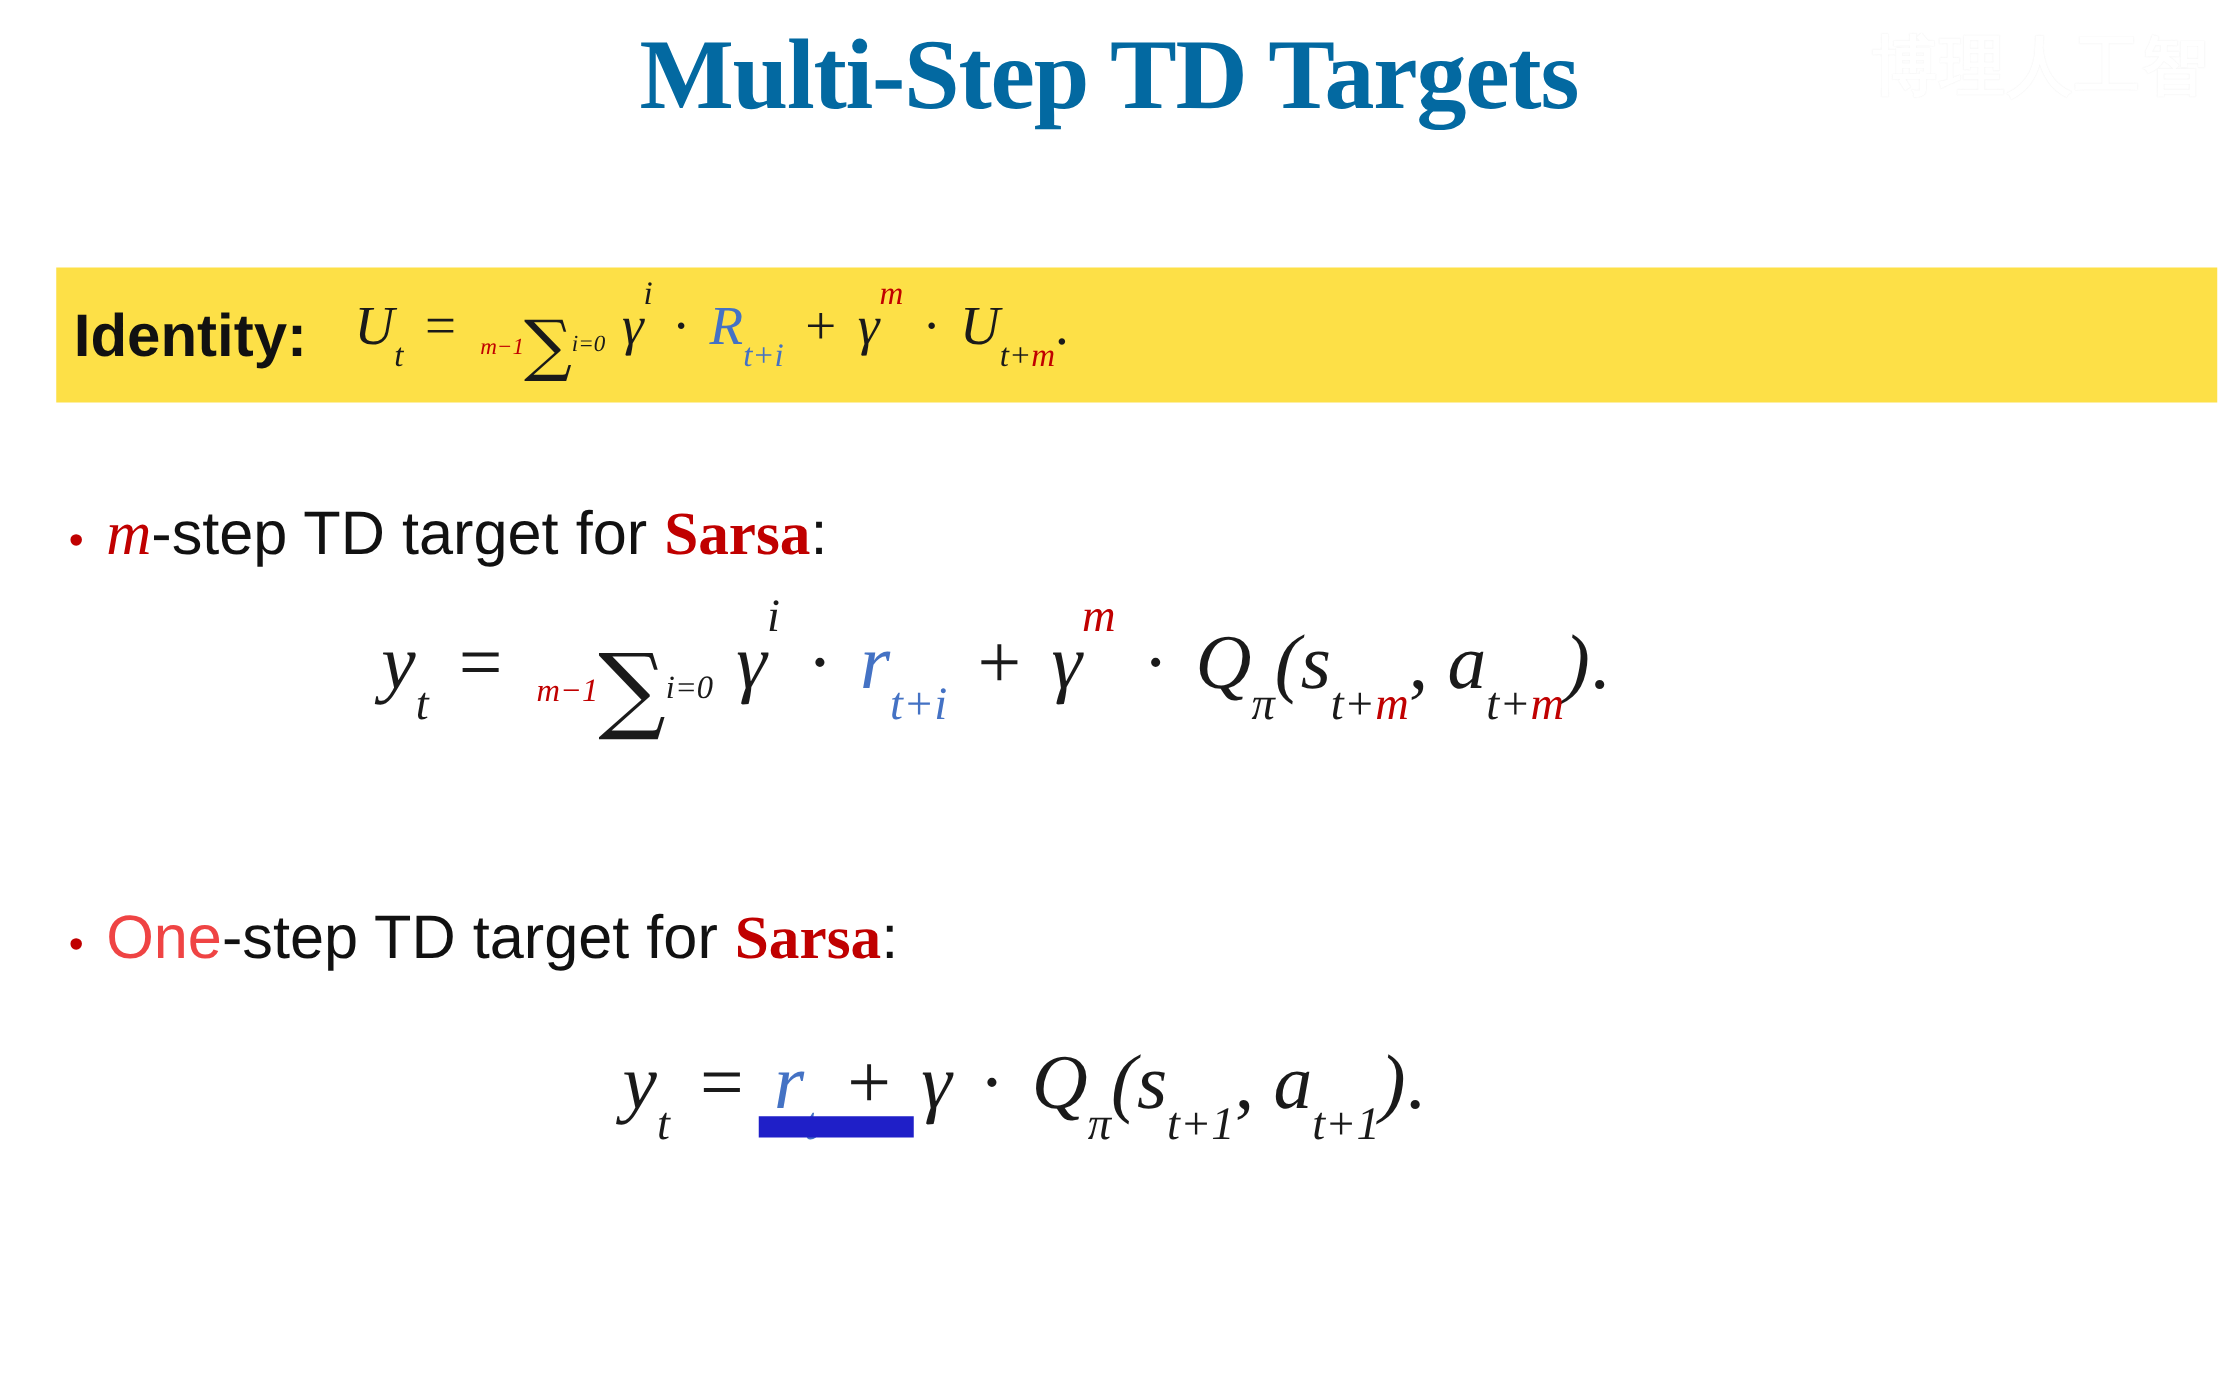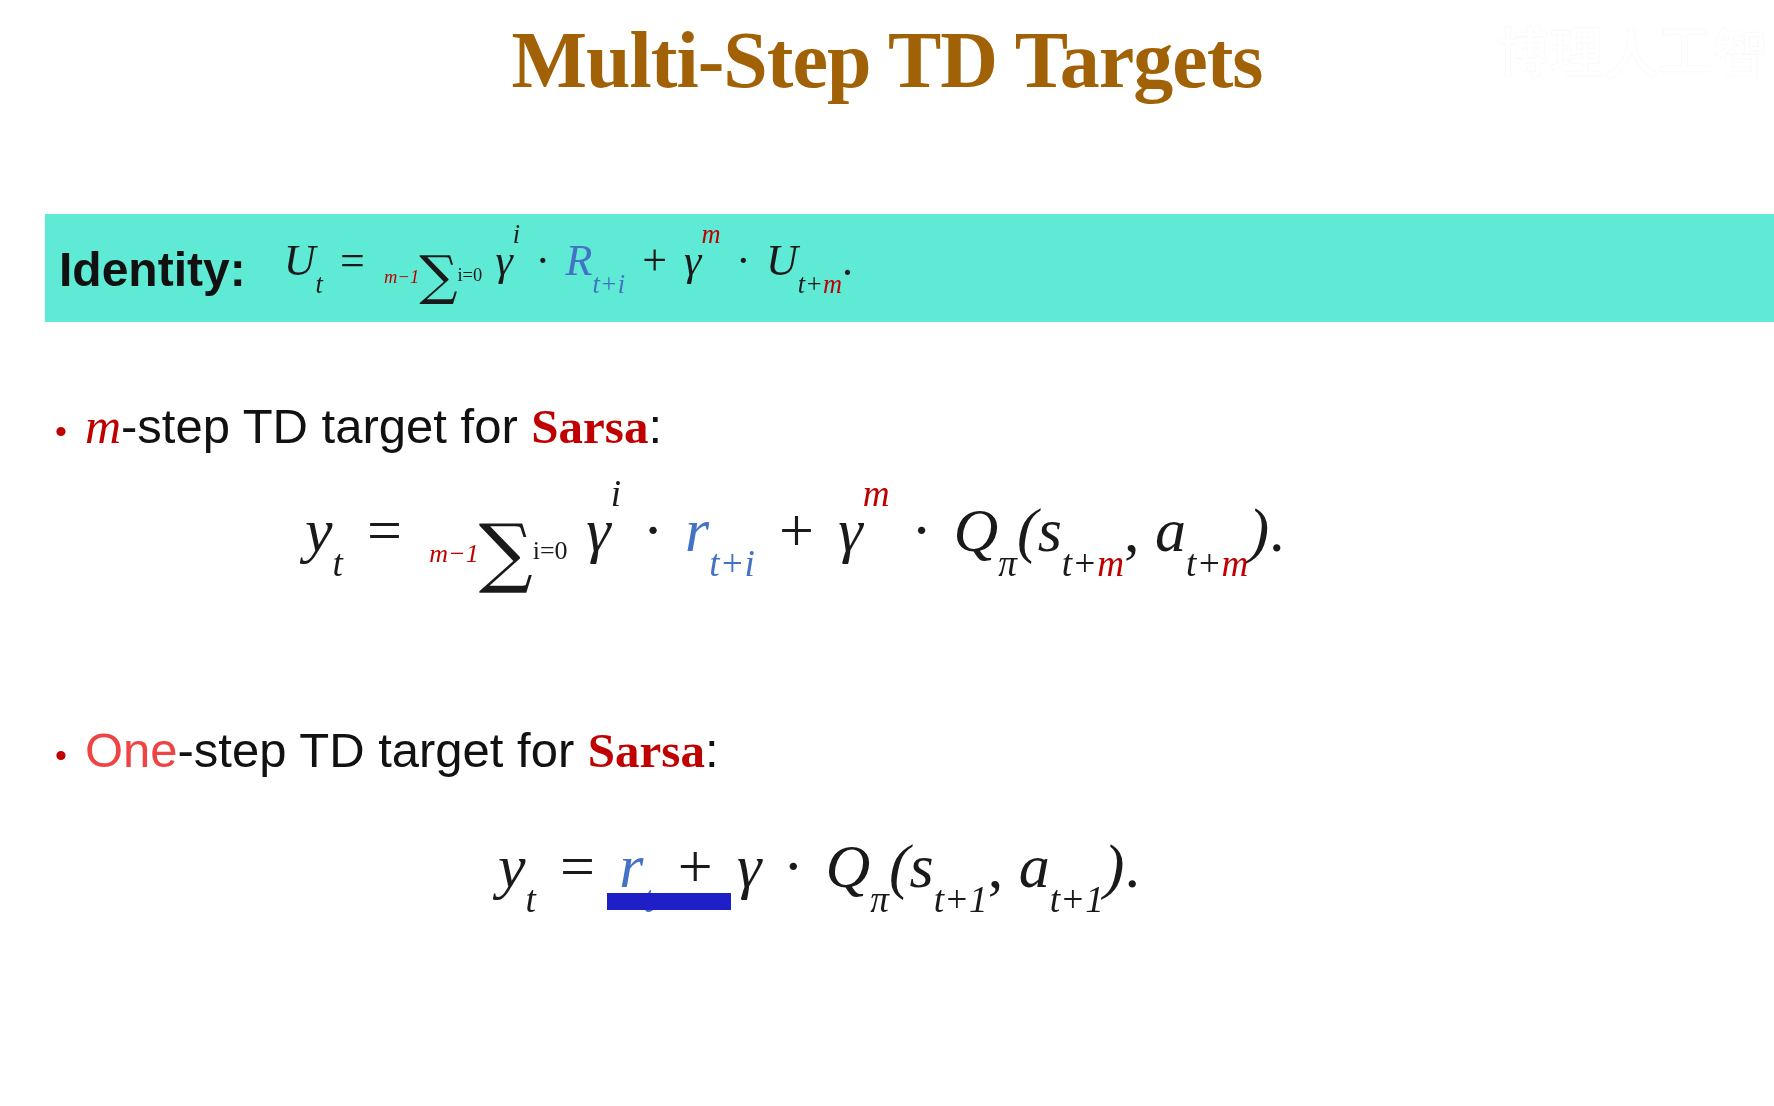--- a/index.html
+++ b/index.html
@@ -39,31 +39,31 @@
     position: absolute;
     top: 14px;
     left: 0;
     width: 1774px;
     text-align: center;
     font-family: "Liberation Serif", "DejaVu Serif", serif;
     font-weight: bold;
     font-size: 80px;
     line-height: 92px;
     letter-spacing: -1px;
-    color: #a16207;
+    color: #0369a1;
   }
 
   
   .identity-band {
     position: absolute;
     left: 45px;
     top: 214px;
     width: 1729px;
     height: 108px;
-    background: #5eead4;
+    background: #fde047;
     display: flex;
     align-items: center;
   }
   .identity-label {
     font-family: "Liberation Sans", sans-serif;
     font-weight: bold;
     font-size: 48px;
     line-height: 48px;
     color: #111111;
     margin-left: 14px;
@@ -119,20 +119,21 @@
     margin-bottom: -0.10em;
     white-space: nowrap;
   }
   .sum .sum-glyph {
     font-size: 1.22em;
     font-style: normal;
     font-family: "DejaVu Serif", "Liberation Serif", serif;
   }
   .sum .sum-lower {
     font-size: 0.42em;
+    font-style: italic;
     margin-top: -0.12em;
     white-space: nowrap;
   }
 
   
   .bullet-row {
     position: absolute;
     display: flex;
     align-items: baseline;
     white-space: nowrap;

